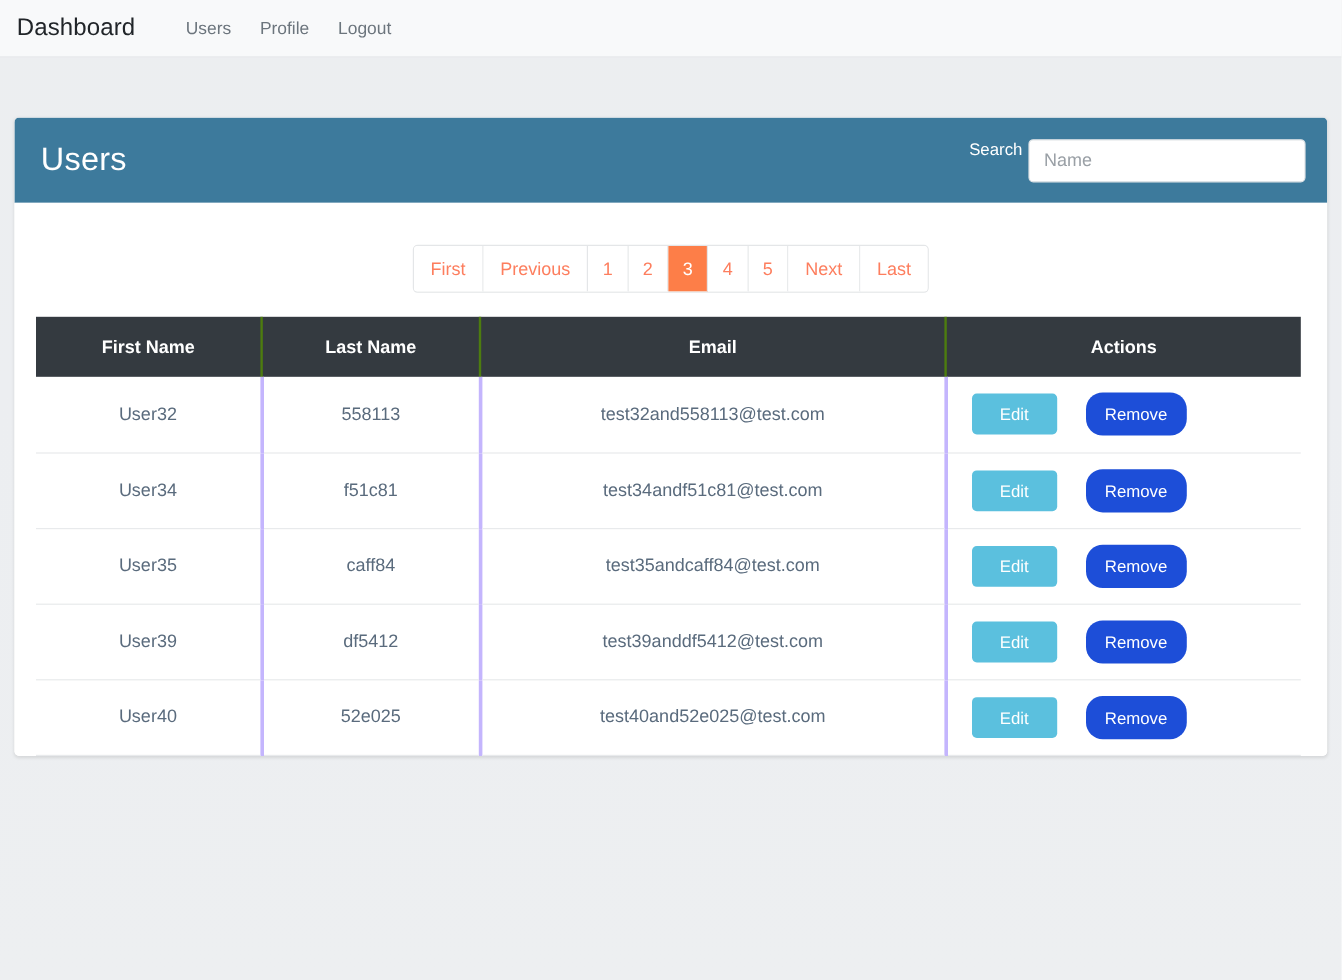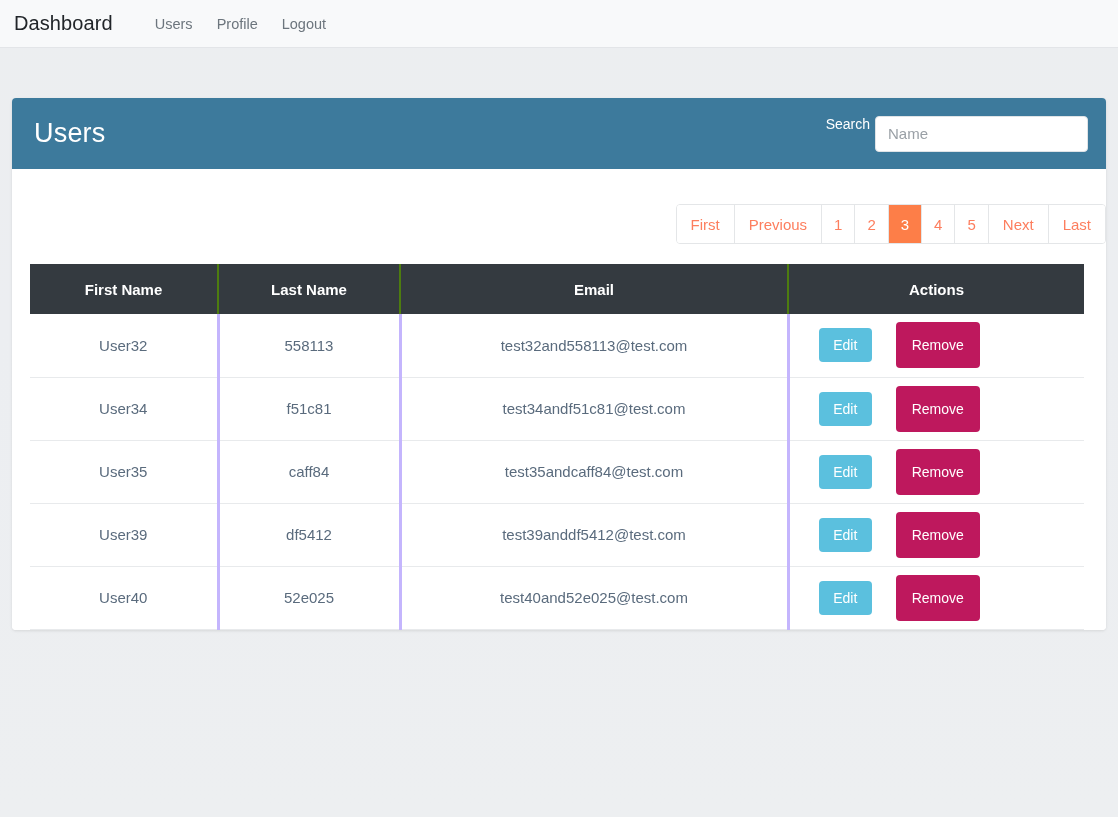--- a/index.html
+++ b/index.html
@@ -73,21 +73,21 @@
   }
   .search-wrap {
     display: flex;
     gap: 5px;
   }
   .search-label {
     color: #ffffff;
     font-size: 14px;
   }
   .search-input {
-    width: 213px;
+    width: 231px;
     height: 36px;
     border: 1px solid #dfe3e6;
     border-radius: 4px;
     background: #ffffff;
     font-size: 15px;
     color: #495057;
     padding: 0 12px;
     box-sizing: border-box;
     font-family: "Liberation Sans", sans-serif;
     outline: none;
@@ -95,21 +95,21 @@
   .search-input::placeholder { color: #9aa0a6; }
 
   .panel-body {
     padding: 0;
     background: #ffffff;
   }
 
   
   .pager-row {
     display: flex;
-    justify-content: flex-end;
+    justify-content: center;
     padding: 35px 0 20px 0;
   }
   .pagination {
     display: flex;
     border: 1px solid #e4e6e8;
     border-radius: 4px;
     overflow: hidden;
     background: #fff;
   }
   .page-item {
@@ -181,28 +181,29 @@
     border-radius: 4px;
     color: #ffffff;
     font-size: 14px;
     font-family: "Liberation Sans", sans-serif;
     cursor: pointer;
     padding: 0;
     vertical-align: middle;
   }
   .btn-edit {
     background: #5bc0de;
-    width: 53px;
+    width: 71px;
     height: 34px;
     margin-right: 24px;
   }
   .btn-remove {
-    background: #be185d;
+    background: #1d4ed8;
     width: 84px;
-    height: 46px;
+    height: 36px;
+    border-radius: 14px;
   }
 </style>
 </head>
 <body>
 
 <div class="navbar">
   <span class="navbar-brand">Dashboard</span>
   <div class="nav-links">
     <a class="nav-link" href="#">Users</a>
     <a class="nav-link" href="#">Profile</a>

